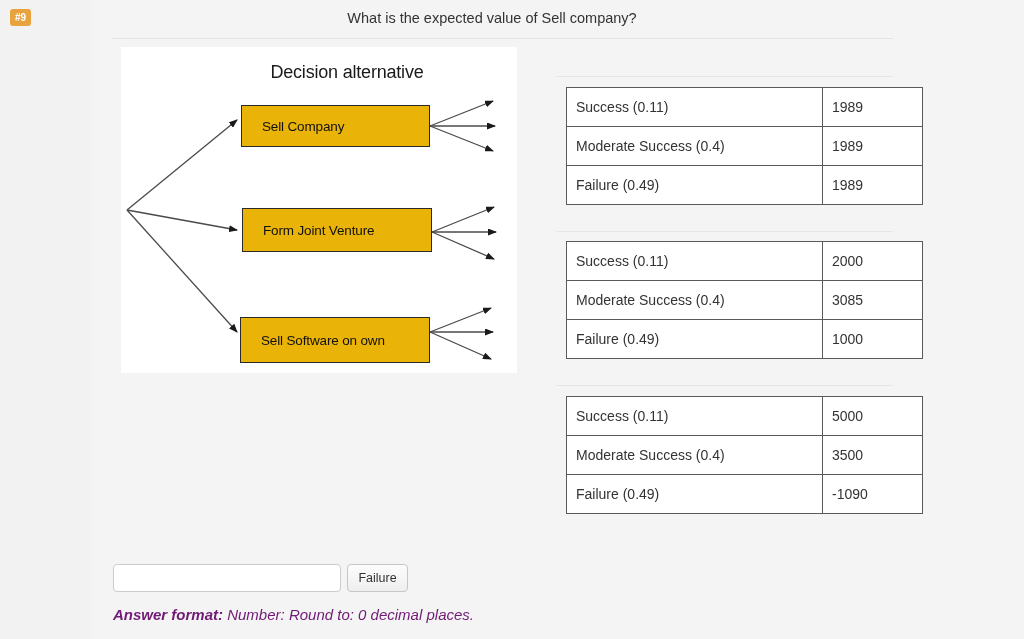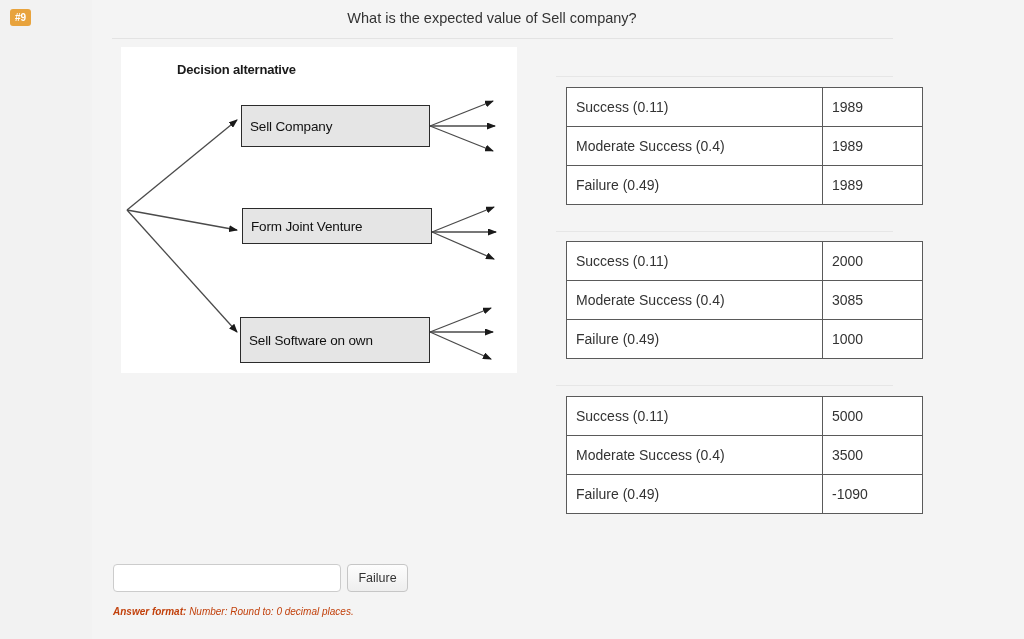--- a/index.html
+++ b/index.html
@@ -62,42 +62,43 @@
   #diagram-panel {
     position: absolute;
     left: 121px; top: 47px;
     width: 396px; height: 326px;
     background: #ffffff;
   }
   #diagram-title {
     position: absolute;
     left: 0; top: 15px;
     width: 396px;
-    font-size: 13px;
-    font-weight: bold;
+    text-align: center;
+    font-size: 18px;
+    font-weight: normal;
     color: #1a1a1a;
     font-family: "Liberation Sans", sans-serif;
     letter-spacing: -0.2px;
     padding-left: 56px;
     box-sizing: border-box;
   }
   .tree-node {
     position: absolute;
     border: 1.4px solid #2b2b2b;
-    background: #e5e5e5;
+    background: #eab308;
     box-sizing: border-box;
     font-size: 13.5px;
     color: #111111;
     display: flex;
     align-items: center;
-    padding-left: 8px;
+    padding-left: 20px;
     letter-spacing: -0.15px;
   }
   #node-sell-company   { left: 120px; top: 58px;  width: 189px; height: 42px; }
-  #node-joint-venture  { left: 121px; top: 161px; width: 190px; height: 36px; }
+  #node-joint-venture  { left: 121px; top: 161px; width: 190px; height: 44px; }
   #node-sell-software  { left: 119px; top: 262px; width: 190px; height: 46px; margin-top: 8px; }
 
   #tree-svg {
     position: absolute;
     left: 0; top: 0;
     width: 396px; height: 326px;
   }
 
   
   .payoff-table {
@@ -161,23 +162,23 @@
     background: linear-gradient(#fdfdfd, #eeeeee);
     font-size: 12.5px;
     font-family: "Liberation Sans", sans-serif;
     color: #333333;
     cursor: pointer;
     padding: 0;
   }
   #answer-format {
     position: absolute;
     left: 113px; top: 606px;
-    font-size: 10px;
+    font-size: 15px;
     font-style: italic;
-    color: #c2410c;
+    color: #701a75;
   }
   #answer-format .af-label {
     font-weight: bold;
     font-style: italic;
   }
 </style>
 </head>
 <body>
 
 <div id="left-gutter"></div>

